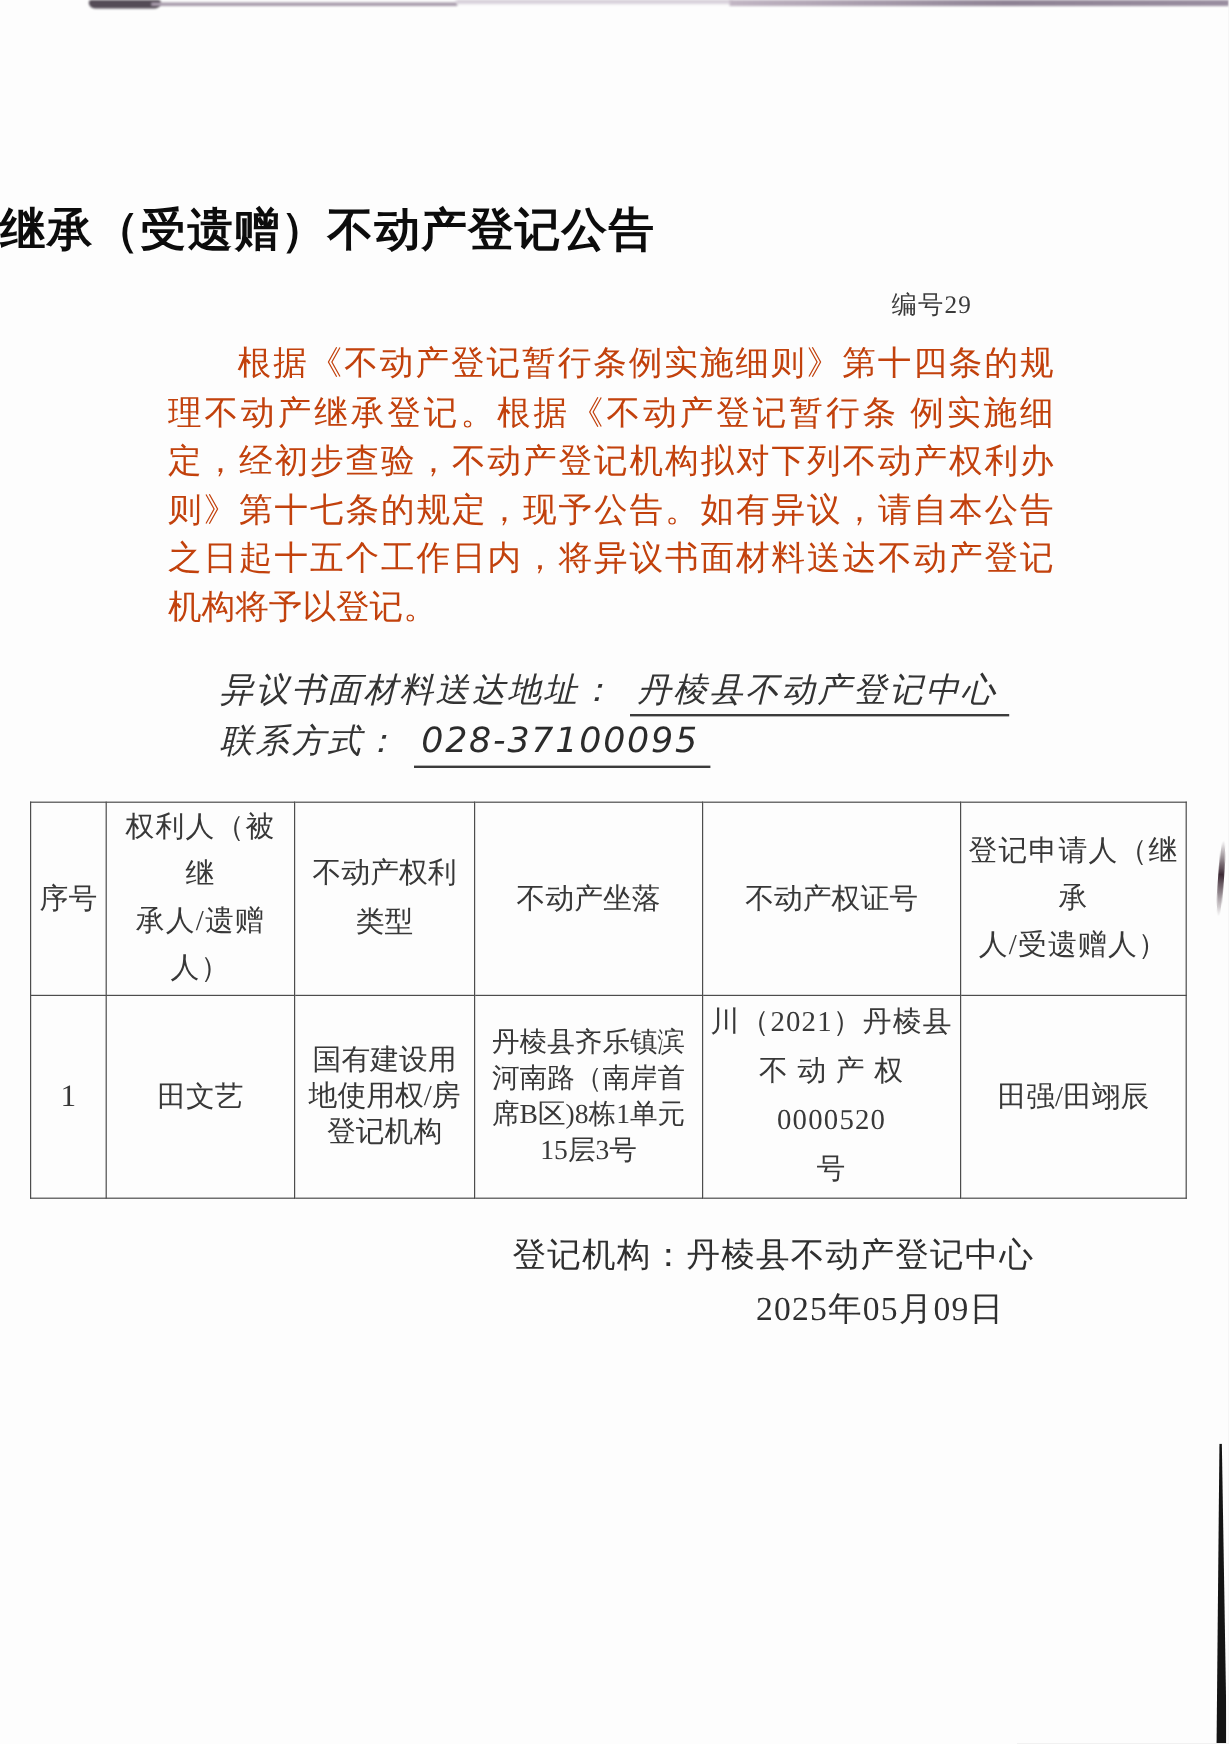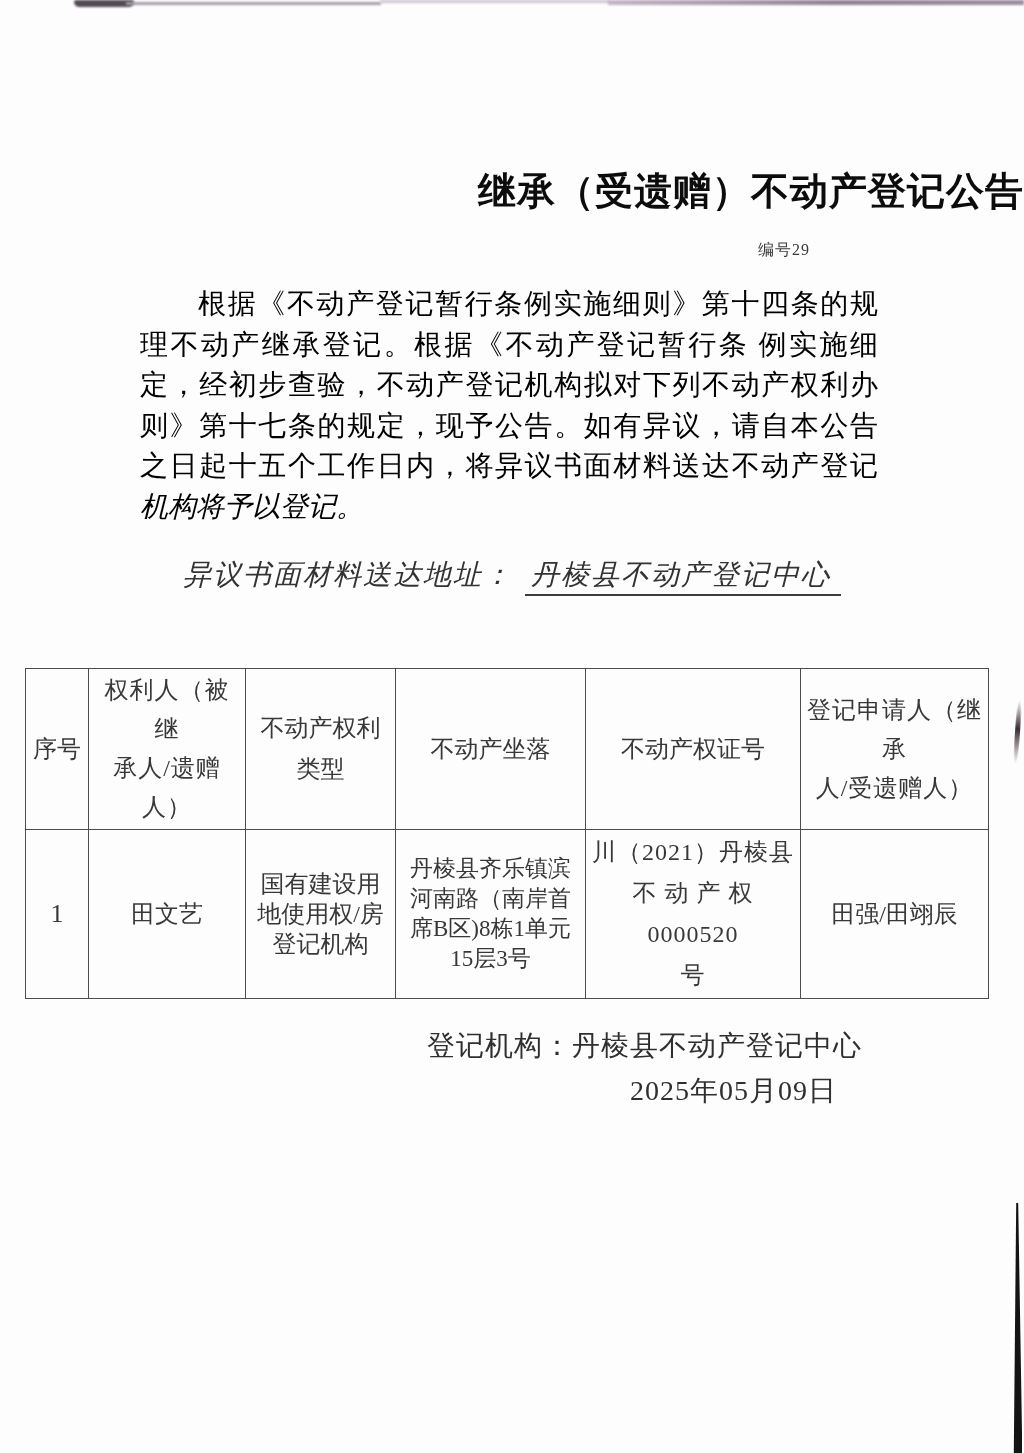--- a/index.html
+++ b/index.html
@@ -17,34 +17,34 @@
   .art-top-haze { left:380px; top:0; width:230px; height:3px; background:#cfc6d2; filter:blur(1.2px); }
   .art-right-streak { left:1015px; top:700px; width:5px; height:64px;
     background:linear-gradient(to bottom, rgba(61,42,53,0), #3d2a35 45%, rgba(61,42,53,0));
     border-radius:50%; transform:rotate(4deg); filter:blur(0.4px); }
   .art-right-blackline { left:1012px; top:1203px; width:10px; height:250px; background:#141414;
     clip-path:polygon(42% 0, 62% 0, 100% 92%, 100% 100%, 18% 100%); filter:blur(0.3px); }
 
   
   .title {
     position:absolute; left:0; top:166px; width:1024px;
-    text-align:right; font-family:"Liberation Sans", sans-serif;
+    text-align:left; font-family:"Liberation Sans", sans-serif;
     font-weight:700; font-size:38px; letter-spacing:1px; color:#0c0c0c;
   }
   .doc-number {
     position:absolute; top:240px; right:214px;
-    font-size:16px; color:#3a3a3a; letter-spacing:1px;
+    font-size:21px; color:#3a3a3a; letter-spacing:1px;
   }
   .body-text {
     position:absolute; left:140px; top:284px; width:738px;
-    font-size:28px; color:#000000;
+    font-size:28px; color:#c2410c;
   }
   .body-line { height:40.5px; line-height:40.5px; text-align:justify; text-align-last:justify; }
   .body-line.indent { padding-left:58px; }
-  .body-line.last { text-align-last:left;font-style:italic; }
+  .body-line.last { text-align-last:left; }
 
   .field-line { position:absolute; left:183px; font-size:28px; color:#333; letter-spacing:2px;font-style:italic; }
   .field-address { top:556px; }
   .field-contact { top:599px; }
   .uline { border-bottom:2px solid #3c3c3c; padding:0 10px 4px 6px; margin-left:12px; }
   .phone { font-family:"DejaVu Sans", sans-serif; font-size:29px; letter-spacing:1.5px; color:#2b2b2b; }
 
   table.reg {
     position:absolute; left:25px; top:668px; width:963px;
     border-collapse:collapse; table-layout:fixed;
@@ -87,20 +87,23 @@
     <div class="body-line">理不动产继承登记。根据《不动产登记暂行条 例实施细</div>
     <div class="body-line">定，经初步查验，不动产登记机构拟对下列不动产权利办</div>
     <div class="body-line">则》第十七条的规定，现予公告。如有异议，请自本公告</div>
     <div class="body-line">之日起十五个工作日内，将异议书面材料送达不动产登记</div>
     <div class="body-line last">机构将予以登记。</div>
   </div>
 
   <div class="field-line field-address">
     <span>异议书面材料送达地址：</span><span class="uline">丹棱县不动产登记中心</span>
   </div>
+  <div class="field-line field-contact">
+    <span>联系方式：</span><span class="uline phone">028-37100095</span>
+  </div>
 
   <table class="reg">
     <colgroup>
       <col style="width:63px">
         <col style="width:157px">
         <col style="width:150px">
       <col style="width:190px">
         <col style="width:215px">
         <col style="width:188px">
     </colgroup>

